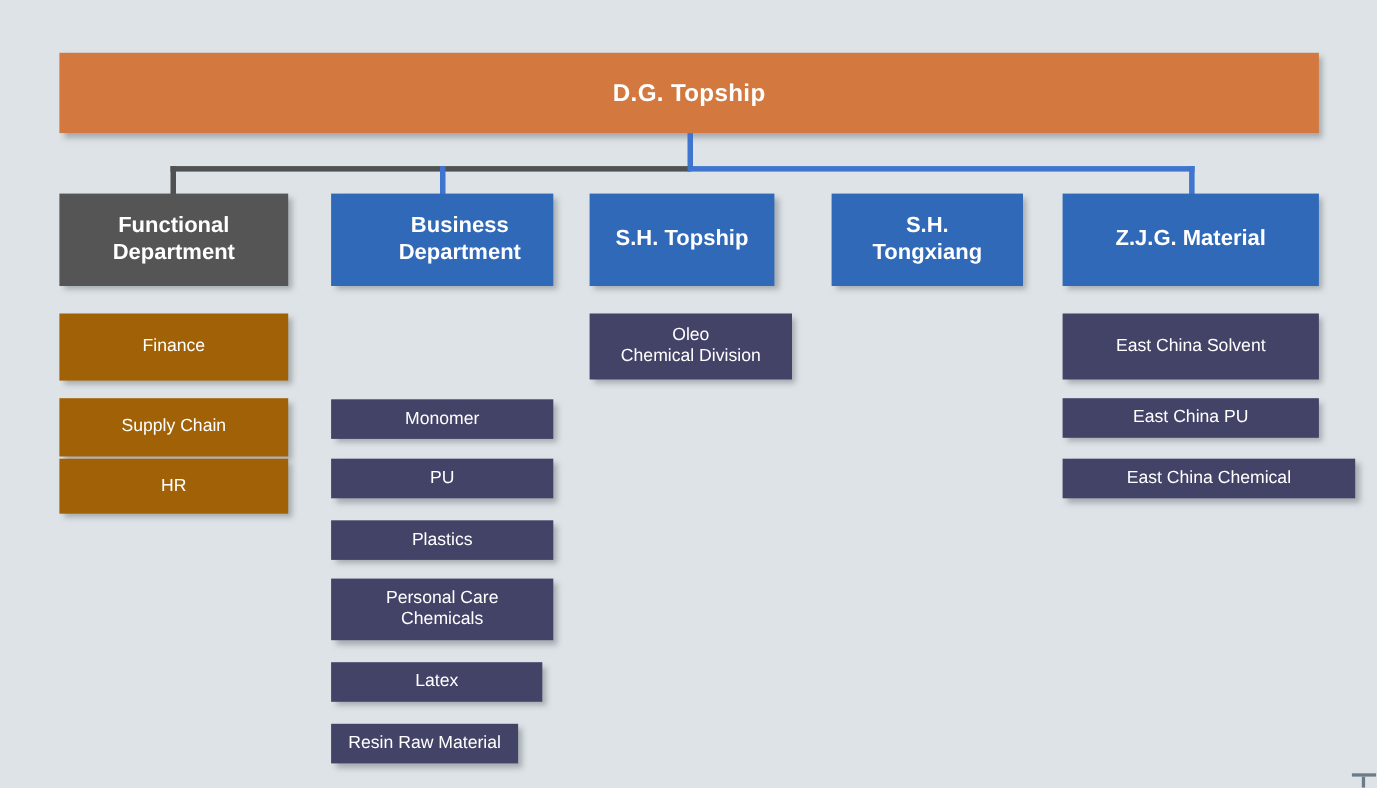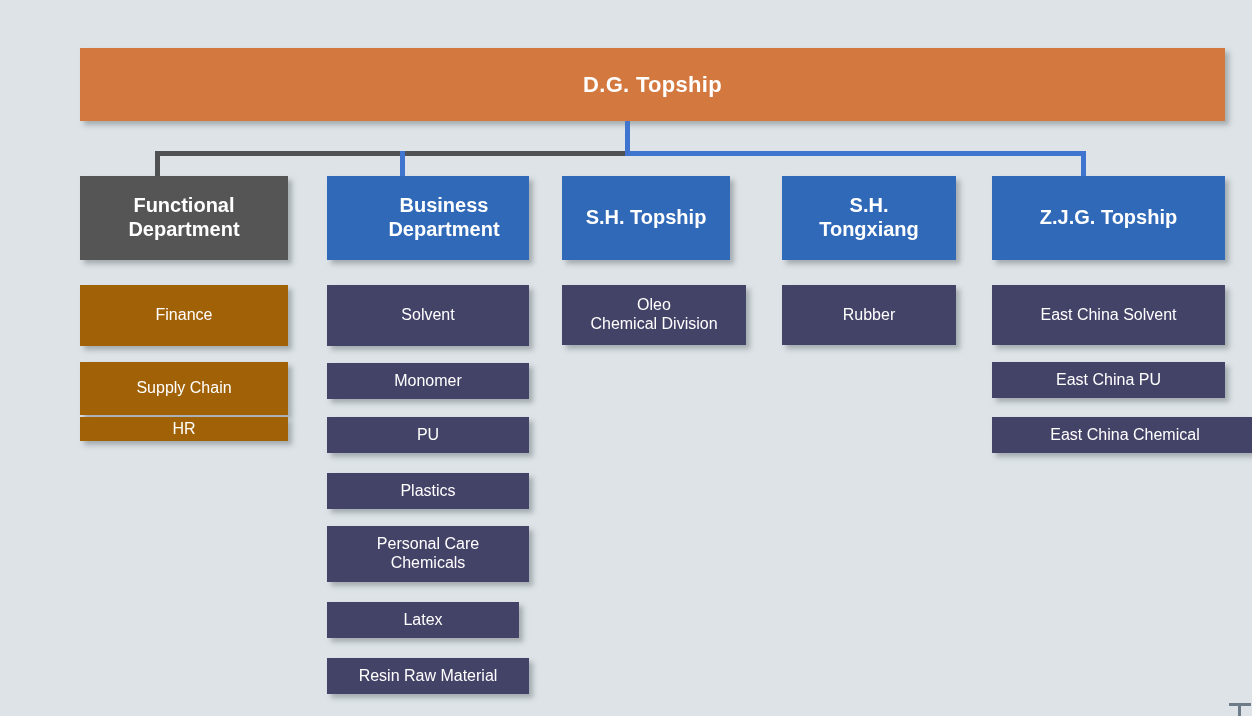--- a/index.html
+++ b/index.html
@@ -17,21 +17,20 @@
     position:absolute;
     box-sizing:border-box;
     display:flex;
     align-items:center;
     justify-content:center;
     text-align:center;
     color:#ffffff;
     box-shadow:4px 4px 5px rgba(120,128,133,0.55);
     line-height:1.18;
     white-space:pre-line;
-    margin-left:26px;
   }
 
   
   .root{
     background:#d3793f;
     font-size:22px;
     font-weight:bold;
     letter-spacing:0.3px;
   }
 
@@ -86,47 +85,45 @@
 Department</div>
 
   <div class="box head blue" style="left:301px;top:176px;width:202px;height:84px;padding-left:32px;">Business
 Department</div>
 
   <div class="box head blue" style="left:536px;top:176px;width:168px;height:84px;">S.H. Topship</div>
 
   <div class="box head blue" style="left:756px;top:176px;width:174px;height:84px;">S.H.
 Tongxiang</div>
 
-  <div class="box head blue" style="left:966px;top:176px;width:233px;height:84px;">Z.J.G. Topship</div>
+  <div class="box head blue" style="left:966px;top:176px;width:233px;height:84px;">Z.J.G. Material</div>
 
   <div class="box leaf gray" style="left:54px;top:285px;width:208px;height:61px;">Finance</div>
 
   <div class="box leaf gray" style="left:54px;top:362px;width:208px;height:53px;">Supply Chain</div>
 
-  <div class="box leaf gray" style="left:54px;top:417px;width:208px;height:24px;">HR</div>
+  <div class="box leaf gray" style="left:54px;top:417px;width:208px;height:50px;">HR</div>
 
-  <div class="box leaf navy" style="left:301px;top:285px;width:202px;height:61px;">Solvent</div>
 
   <div class="box leaf navy" style="left:301px;top:363px;width:202px;height:36px;">Monomer</div>
 
   <div class="box leaf navy" style="left:301px;top:417px;width:202px;height:36px;">PU</div>
 
   <div class="box leaf navy" style="left:301px;top:473px;width:202px;height:36px;">Plastics</div>
 
   <div class="box leaf navy" style="left:301px;top:526px;width:202px;height:56px;">Personal Care
 Chemicals</div>
 
   <div class="box leaf navy" style="left:301px;top:602px;width:192px;height:36px;">Latex</div>
 
-  <div class="box leaf navy" style="left:301px;top:658px;width:202px;height:36px;">Resin Raw Material</div>
+  <div class="box leaf navy" style="left:301px;top:658px;width:170px;height:36px;">Resin Raw Material</div>
 
   <div class="box leaf navy" style="left:536px;top:285px;width:184px;height:60px;">Oleo
 Chemical  Division</div>
 
-  <div class="box leaf navy" style="left:756px;top:285px;width:174px;height:60px;">Rubber</div>
 
   <div class="box leaf navy" style="left:966px;top:285px;width:233px;height:60px;">East China Solvent</div>
 
   <div class="box leaf navy" style="left:966px;top:362px;width:233px;height:36px;">East China PU</div>
 
   <div class="box leaf navy" style="left:966px;top:417px;width:266px;height:36px;">East China Chemical</div>
 
   <div class="stray" style="left:1229px;top:703px;width:22px;height:13px;">
     <span class="bar" style="left:0;top:0;width:22px;height:3px;"></span>
     <span class="bar" style="left:9px;top:3px;width:3px;height:10px;"></span>

